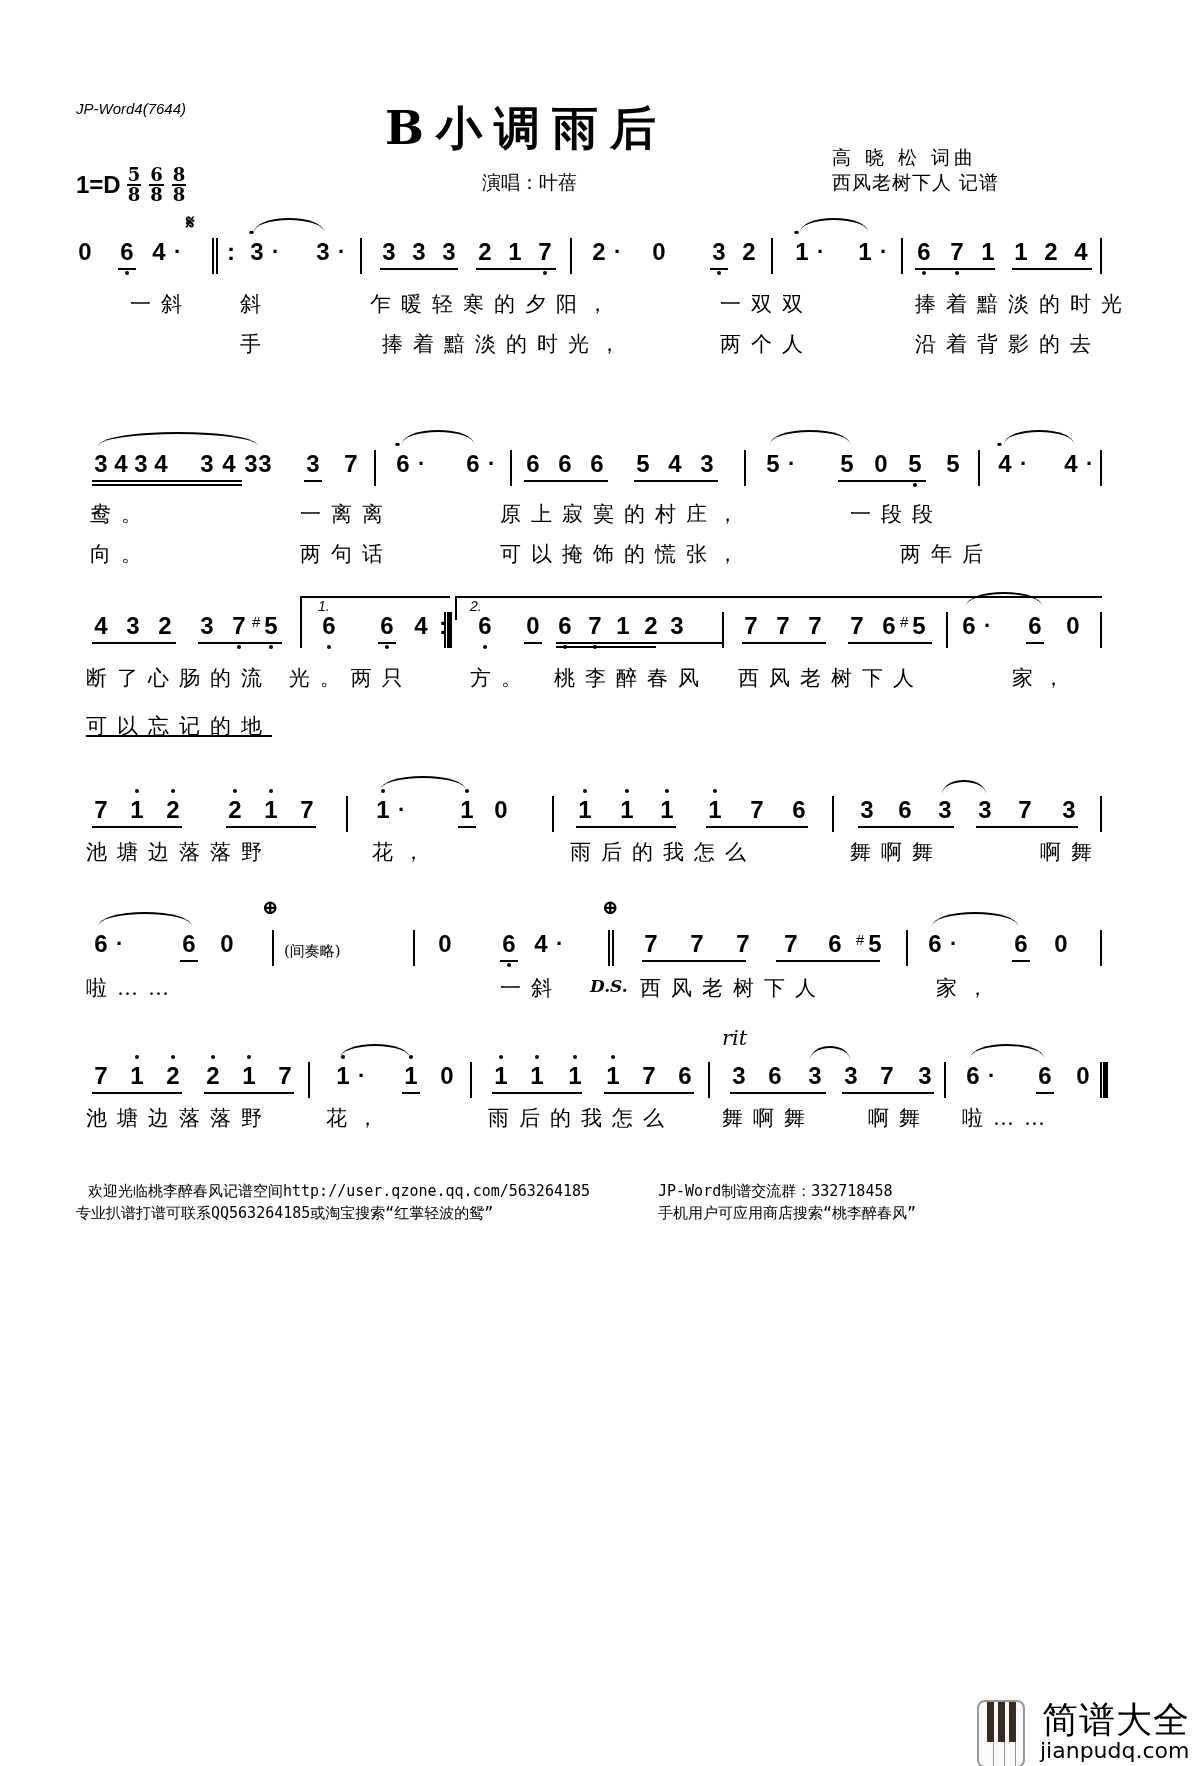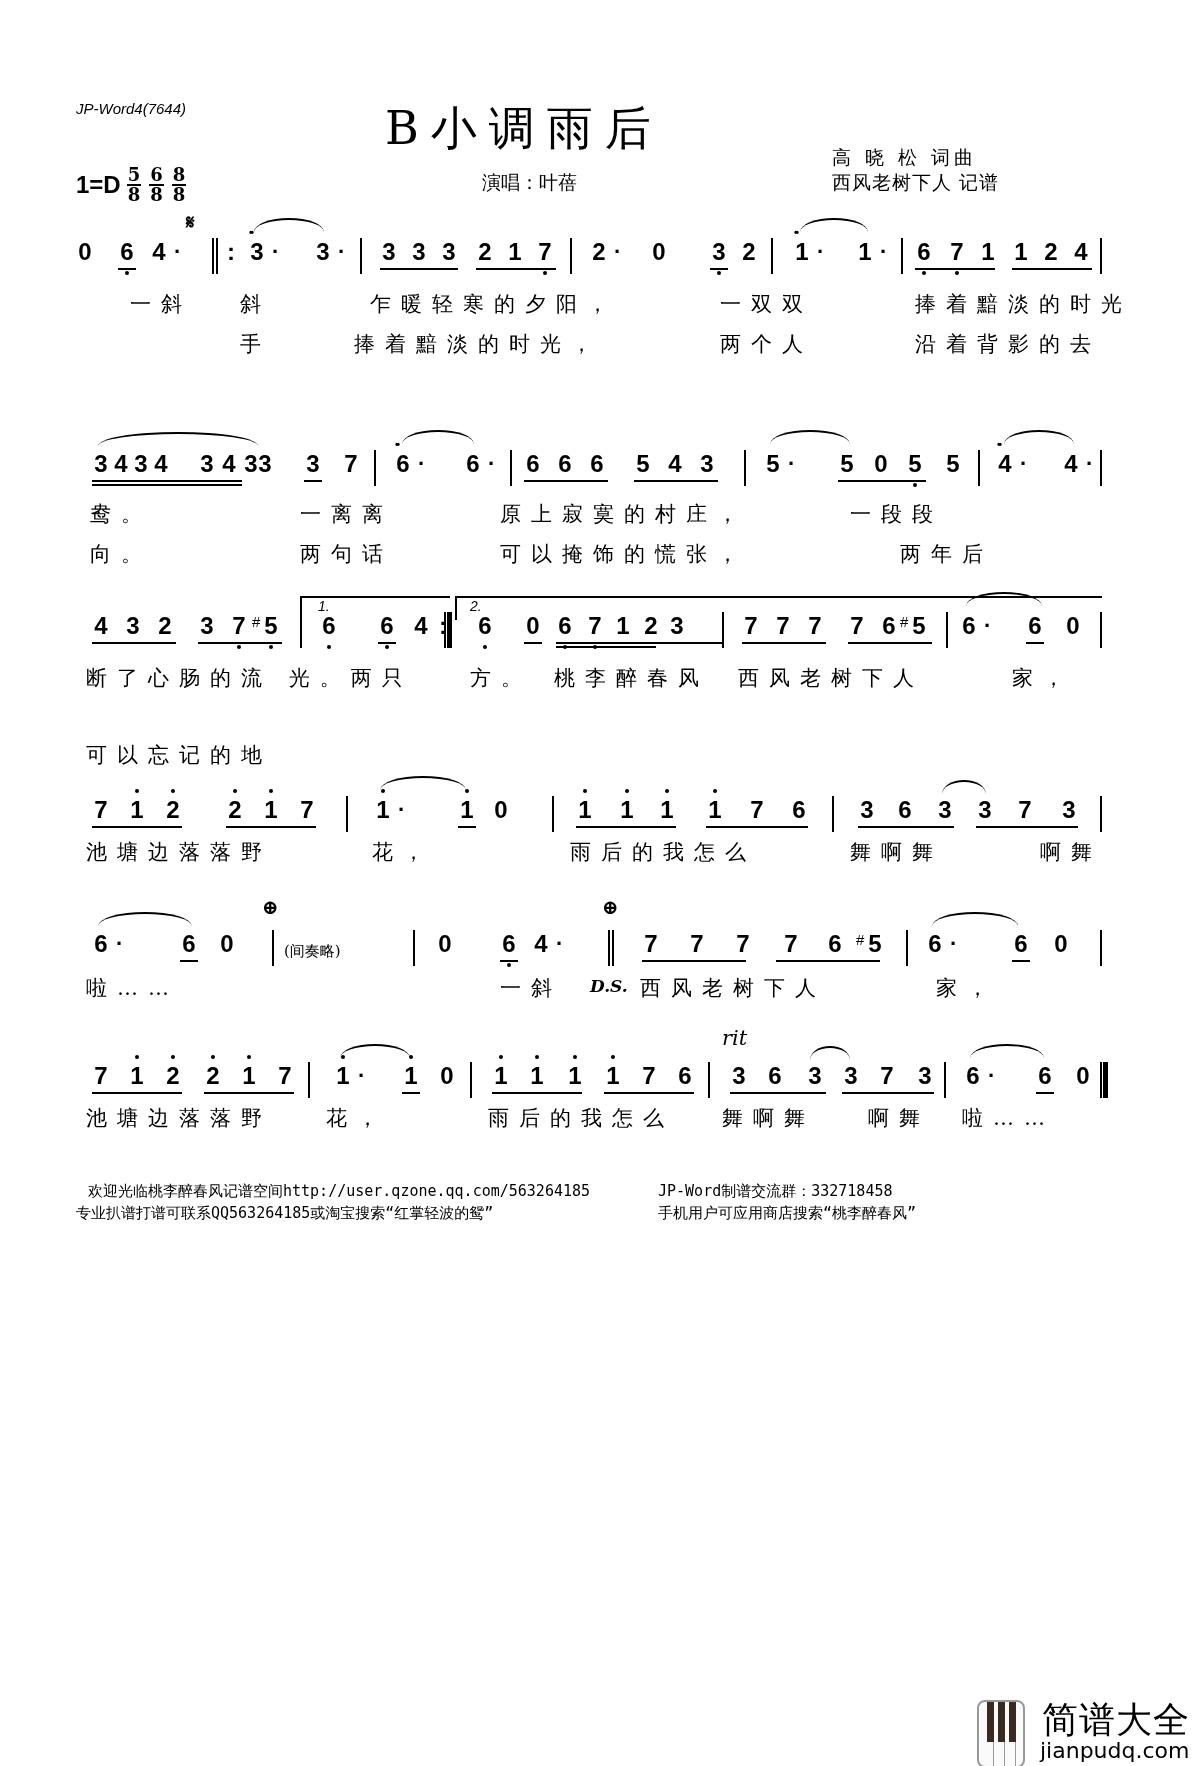--- a/index.html
+++ b/index.html
@@ -1,20 +1,20 @@
 <!DOCTYPE html>
 <html><head>
 <meta charset="utf-8">
 <style>
   html, body { margin: 0; padding: 0; background: #ffffff; }
   body { width: 1200px; height: 1766px; position: relative; overflow: hidden;
          font-family: "Liberation Sans", sans-serif; color: #000; }
   .abs { position: absolute; white-space: nowrap; }
   .meta-small { font-family: "Liberation Sans", sans-serif; font-style: italic; font-size: 15px; }
-  .title { font-family: "DejaVu Serif", serif; font-weight: normal; font-size: 46px; letter-spacing: 12px; }
+  .title { font-family: "DejaVu Serif", serif; font-weight: bold; font-size: 46px; letter-spacing: 12px; }
   .credit { font-family: "DejaVu Serif", serif; font-size: 19px; letter-spacing: 4px; }
   .singer { font-family: "DejaVu Serif", serif; font-size: 19px; }
   .key { font-family: "Liberation Sans", sans-serif; font-weight: bold; font-size: 24px; }
   .frac { display: inline-flex; flex-direction: column; align-items: center; font-family: "DejaVu Serif", serif;
           font-weight: bold; font-size: 18px; line-height: 18px; margin-right: 8px; vertical-align: middle; }
   .frac .num { border-bottom: 2px solid #000; padding: 0 1px; }
 
   .note { font-family: "Liberation Sans", sans-serif; font-weight: bold; font-size: 24px; line-height: 28px;
           width: 18px; text-align: center; }
   .note .dot-hi { position: absolute; left: 7px; top: -7px; width: 4px; height: 4px; border-radius: 50%; background: #000; }
@@ -104,21 +104,21 @@
     <div class="abs note" style="left:1072px;top:238px;">4</div>
     <div class="abs ul" style="left:915px;top:268px;width:80px;"></div>
     <div class="abs ul" style="left:1012px;top:268px;width:80px;"></div>
     <div class="abs barline " style="left:1100px;top:238px;"></div>
     <div class="abs lyric" style="left:130px;top:290px;">一斜</div>
     <div class="abs lyric" style="left:240px;top:290px;">斜</div>
     <div class="abs lyric" style="left:370px;top:290px;">乍暖轻寒的夕阳，</div>
     <div class="abs lyric" style="left:720px;top:290px;">一双双</div>
     <div class="abs lyric" style="left:915px;top:290px;">捧着黯淡的时光</div>
     <div class="abs lyric" style="left:240px;top:330px;">手</div>
-    <div class="abs lyric" style="left:354px;top:330px;">捧着黯淡的时光，</div>
+    <div class="abs lyric" style="left:382px;top:330px;">捧着黯淡的时光，</div>
     <div class="abs lyric" style="left:720px;top:330px;">两个人</div>
     <div class="abs lyric" style="left:915px;top:330px;">沿着背影的去</div>
     <div class="abs note" style="left:92px;top:450px;">3</div>
     <div class="abs note" style="left:112px;top:450px;">4</div>
     <div class="abs note" style="left:132px;top:450px;">3</div>
     <div class="abs note" style="left:152px;top:450px;">4</div>
     <div class="abs note" style="left:198px;top:450px;">3</div>
     <div class="abs note" style="left:220px;top:450px;">4</div>
     <div class="abs note" style="left:242px;top:450px;">3</div>
     <div class="abs note" style="left:256px;top:450px;">3</div>
@@ -205,21 +205,21 @@
     <div class="abs note" style="left:1026px;top:612px;">6</div>
     <div class="abs note" style="left:1064px;top:612px;">0</div>
     <div class="abs ul" style="left:1026px;top:642px;width:18px;"></div>
     <div class="abs slur" style="left:966px;top:592px;width:76px;"></div>
     <div class="abs barline " style="left:1100px;top:612px;"></div>
     <div class="abs lyric" style="left:86px;top:664px;">断了心肠的流 光。两只</div>
     <div class="abs lyric" style="left:470px;top:664px;">方。</div>
     <div class="abs lyric" style="left:554px;top:664px;">桃李醉春风</div>
     <div class="abs lyric" style="left:738px;top:664px;">西风老树下人</div>
     <div class="abs lyric" style="left:1012px;top:664px;">家，</div>
-    <div class="abs lyric" style="left:86px;top:741px;">可以忘记的地</div>
+    <div class="abs lyric" style="left:86px;top:712px;text-decoration:underline;">可以忘记的地</div>
     <div class="abs note" style="left:92px;top:796px;">7</div>
     <div class="abs note" style="left:128px;top:796px;">1<span class="dot-hi"></span></div>
     <div class="abs note" style="left:164px;top:796px;">2<span class="dot-hi"></span></div>
     <div class="abs note" style="left:226px;top:796px;">2<span class="dot-hi"></span></div>
     <div class="abs note" style="left:262px;top:796px;">1<span class="dot-hi"></span></div>
     <div class="abs note" style="left:298px;top:796px;">7</div>
     <div class="abs ul" style="left:92px;top:826px;width:90px;"></div>
     <div class="abs ul" style="left:226px;top:826px;width:90px;"></div>
     <div class="abs barline " style="left:346px;top:796px;"></div>
     <div class="abs note" style="left:374px;top:796px;">1<span class="dot-hi"></span><span style="position: absolute; left: 24px; top: 0px; font-size: 22px;">·</span></div>

